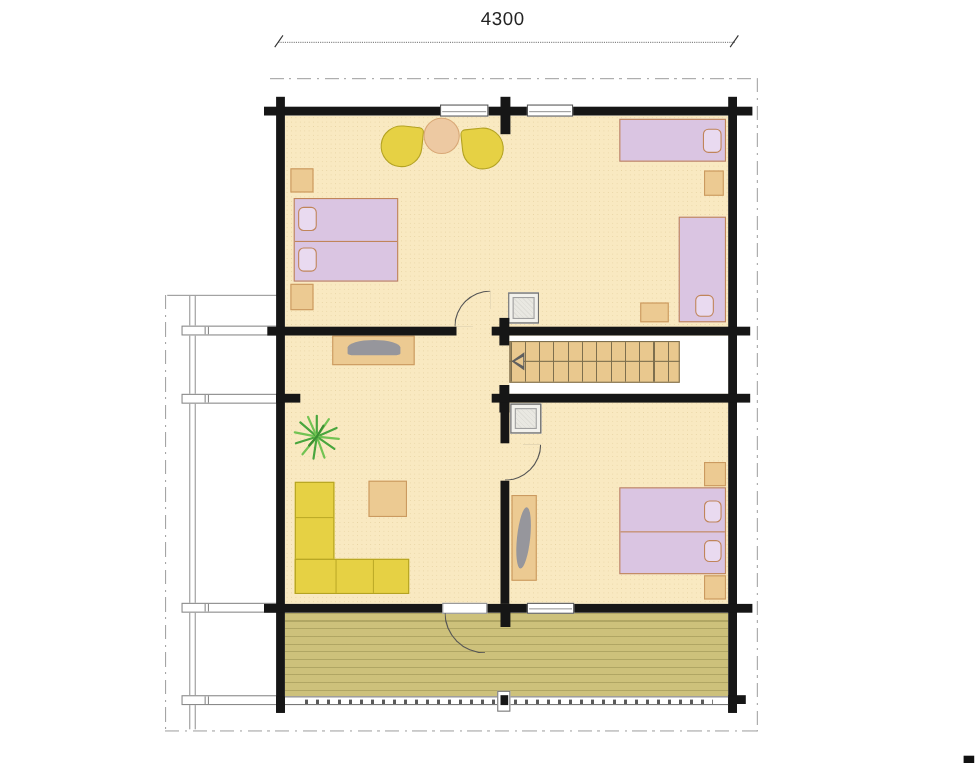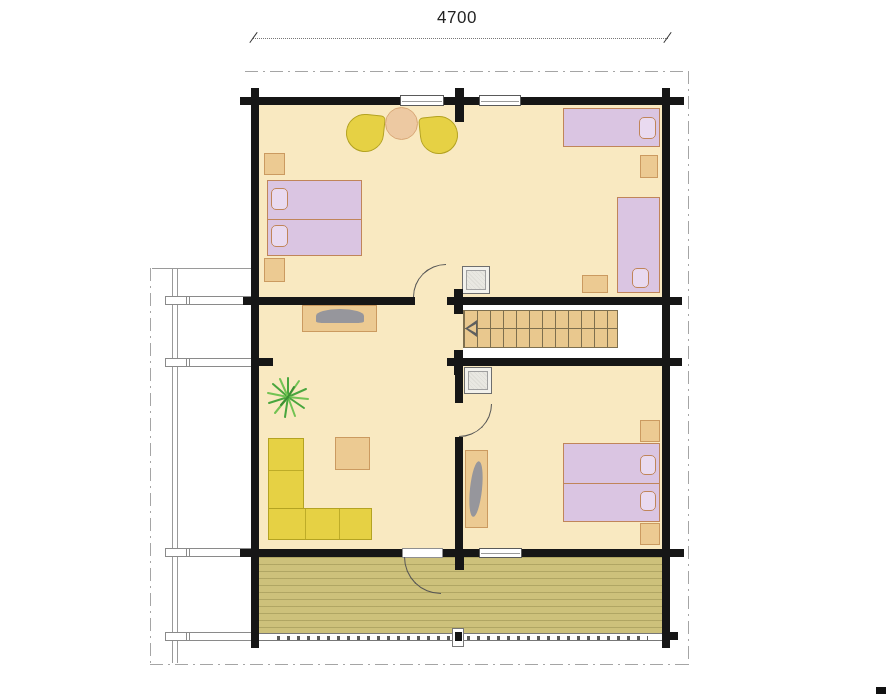--- a/index.html
+++ b/index.html
@@ -46,21 +46,21 @@
   .tri{clip-path:polygon(0 50%,100% 0,100% 100%);}
   .dimtxt{color:var(--c-dim_text);font-size:17px;letter-spacing:.5px;text-align:center;}
   .dimline{border-top:1px dotted #777;height:0;}
   .dimtick{width:13px;height:0;border-top:1px solid #333;transform:rotate(-55deg);}
 </style>
 </head>
 <body>
 
 <div id="canvas">
 
-  <div class="dimtxt" style="left:417px;top:8px;width:80px;">4700</div>
+  <div class="dimtxt" style="left:417px;top:8px;width:80px;">4300</div>
   <div class="dimline" style="left:253px;top:38px;width:415px;"></div>
   <div class="dimtick" style="left:247px;top:37px;"></div>
   <div class="dimtick" style="left:661px;top:37px;"></div>
 
   <div class="dashH" style="left:245px;top:71px;width:443px;"></div>
   <div class="dashV" style="left:688px;top:71px;height:594px;"></div>
   <div class="dashH" style="left:150px;top:664px;width:539px;"></div>
   <div class="dashV" style="left:150px;top:268px;height:400px;"></div>
 
   <div style="left:152px;top:268px;width:100px;height:0;border-top:1px solid #9a9a9a;"></div>

